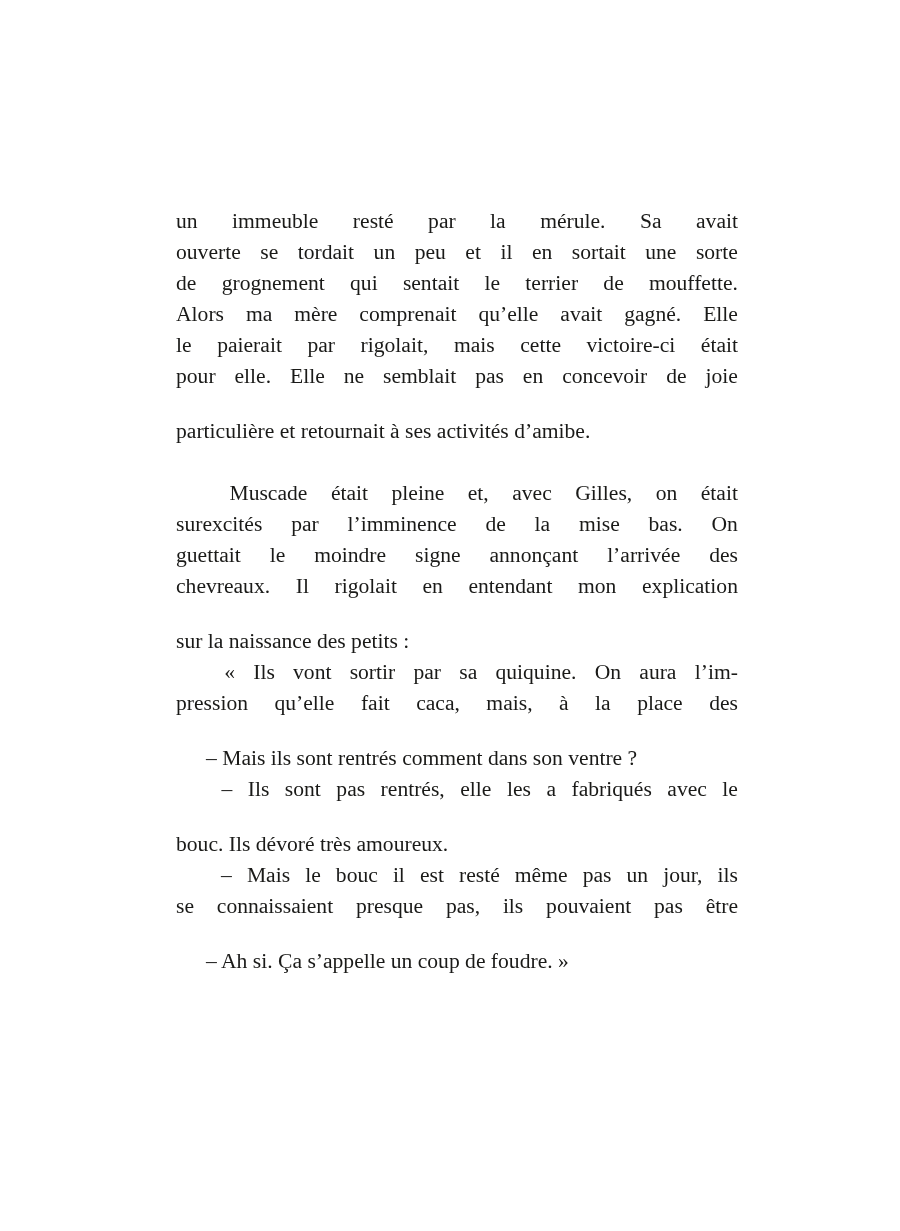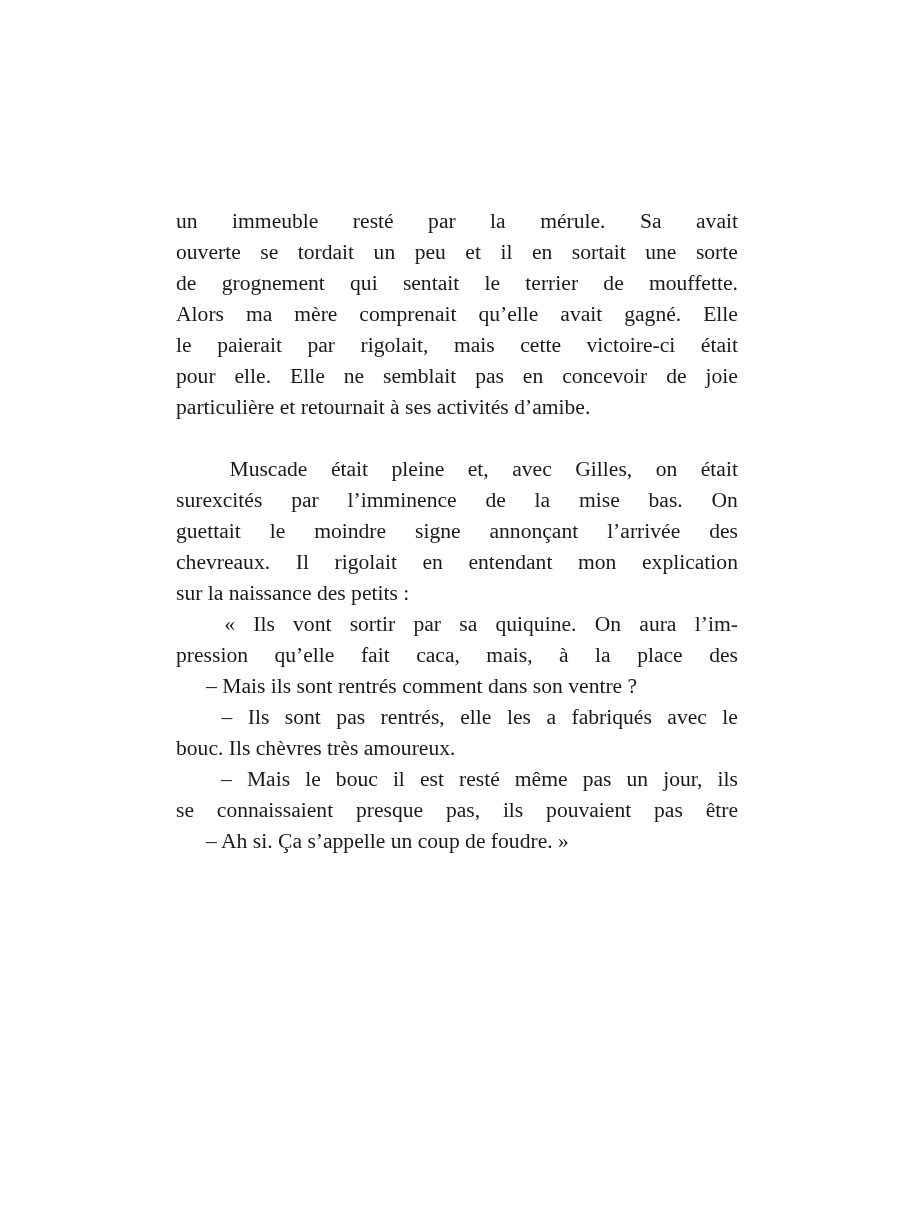--- a/index.html
+++ b/index.html
@@ -41,20 +41,21 @@
   .jline {
     display: flex;
     justify-content: space-between;
     font-size: 21.6px;
     line-height: 31px;
     height: 31px;
     white-space: pre;
   }
   .jline.ragged {
     justify-content: flex-start;
+    margin-top: 24px;
   }
   .jline .w {
     white-space: pre;
   }
   .indent {
     display: inline-block;
     width: 30px;
     flex: 0 0 30px;
   }
 </style>
@@ -81,21 +82,21 @@
       </div>
       <div class="para">
         <div class="jline"><span class="indent"></span><span class="w">«</span><span class="w">Ils</span><span class="w">vont</span><span class="w">sortir</span><span class="w">par</span><span class="w">sa</span><span class="w">quiquine.</span><span class="w">On</span><span class="w">aura</span><span class="w">l’im-</span></div>
         <div class="jline"><span class="w">pression</span><span class="w">qu’elle</span><span class="w">fait</span><span class="w">caca,</span><span class="w">mais,</span><span class="w">à</span><span class="w">la</span><span class="w">place</span><span class="w">des</span></div>
       </div>
       <div class="para">
         <div class="jline ragged"><span class="indent"></span><span class="w">– Mais ils sont rentrés comment dans son ventre ?</span></div>
       </div>
       <div class="para">
         <div class="jline"><span class="indent"></span><span class="w">–</span><span class="w">Ils</span><span class="w">sont</span><span class="w">pas</span><span class="w">rentrés,</span><span class="w">elle</span><span class="w">les</span><span class="w">a</span><span class="w">fabriqués</span><span class="w">avec</span><span class="w">le</span></div>
-        <div class="jline ragged"><span class="w">bouc. Ils chèvres très amoureux.</span></div>
+        <div class="jline ragged"><span class="w">bouc. Ils dévoré très amoureux.</span></div>
       </div>
       <div class="para">
         <div class="jline"><span class="indent"></span><span class="w">–</span><span class="w">Mais</span><span class="w">le</span><span class="w">bouc</span><span class="w">il</span><span class="w">est</span><span class="w">resté</span><span class="w">même</span><span class="w">pas</span><span class="w">un</span><span class="w">jour,</span><span class="w">ils</span></div>
         <div class="jline"><span class="w">se</span><span class="w">connaissaient</span><span class="w">presque</span><span class="w">pas,</span><span class="w">ils</span><span class="w">pouvaient</span><span class="w">pas</span><span class="w">être</span></div>
       </div>
       <div class="para">
         <div class="jline ragged"><span class="indent"></span><span class="w">– Ah si. Ça s’appelle un coup de foudre. »</span></div>
       </div>
     </div>
 </div>

